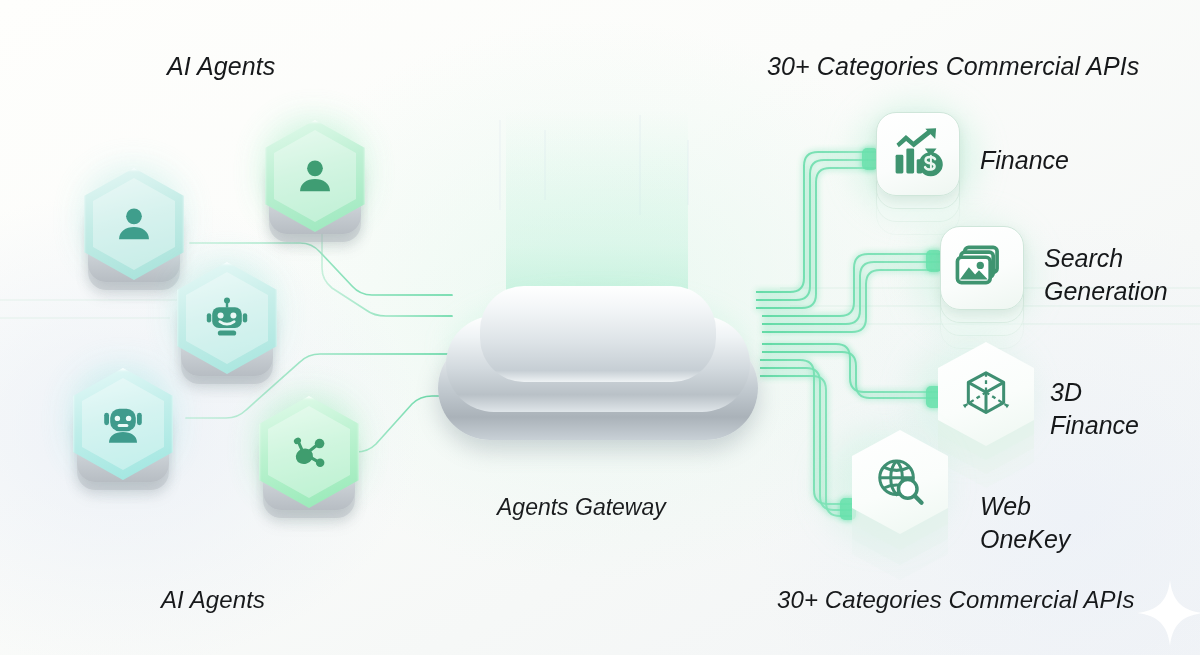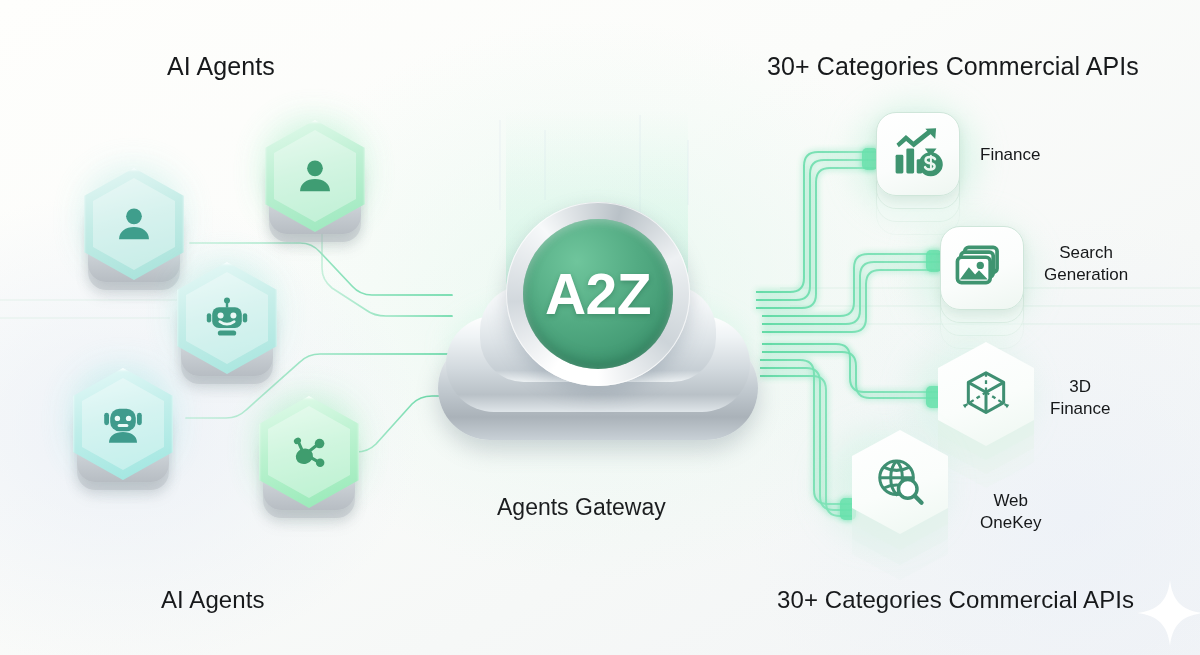--- a/index.html
+++ b/index.html
@@ -12,20 +12,21 @@
   }
   #stage {
     position: relative;
     width: 1200px; height: 655px;
     background:
       radial-gradient(ellipse 420px 330px at 120px 430px, rgba(225,232,245,0.55) 0%, rgba(255,255,255,0) 72%),
       radial-gradient(ellipse 520px 400px at 600px 300px, rgba(216,246,232,0.45) 0%, rgba(255,255,255,0) 70%),
       radial-gradient(ellipse 460px 420px at 1080px 520px, rgba(232,238,248,0.5) 0%, rgba(255,255,255,0) 72%),
       linear-gradient(152deg, #fefefc 0%, #fbfcfa 38%, #f6f8f7 68%, #f2f4f6 100%);
     overflow: hidden;
+    font-style: italic;
   }
   
   .bg-svg { position:absolute; inset:0; width:1200px; height:655px; pointer-events:none; }
 
   
   .heading {
     position: absolute;
     color: #17191b;
     font-size: 25px;
     font-weight: 400;
@@ -98,25 +99,24 @@
     clip-path: polygon(50% 0%, 100% 25%, 100% 75%, 50% 100%, 0% 75%, 0% 25%);
     background: linear-gradient(160deg, #ffffff 0%, #fafdfb 55%, #edf7f1 100%);
   }
   .cat-hexshadow {
     position:absolute; width: 96px; height: 104px;
     clip-path: polygon(50% 0%, 100% 25%, 100% 75%, 50% 100%, 0% 75%, 0% 25%);
     background: rgba(226,243,234,0.72);
   }
   .cat-label {
     position: absolute;
-    font-size: 17px;
+    font-size: 25px;
     color: #16181a;
     line-height: 1.32;
     white-space: pre-line;
-    text-align: center;
   }
   .glow-soft {
     position:absolute; border-radius: 50%;
     filter: blur(16px); pointer-events:none;
   }
 
   
   #hub { position:absolute; left: 428px; top: 110px; width: 340px; height: 310px; }
   .hub-beam {
     position:absolute; left: 78px; top: 0; width: 182px; height: 232px;
@@ -343,25 +343,20 @@
       </svg>
     </div>
   </div>
 
   <div id="hub">
     <div class="hub-beam"></div>
     <div class="hub-under-glow"></div>
     <div class="plat plat-bottom"></div>
     <div class="plat plat-mid"></div>
     <div class="plat plat-top"></div>
-    <div class="hub-ring">
-      <div class="hub-disc">
-        <span class="hub-text">A2Z</span>
-      </div>
-    </div>
   </div>
   <div class="hub-label">Agents Gateway</div>
 
   <div class="cat" style="left:876px; top:112px;">
     <div class="glow-soft" style="left:-20px; top:-8px; width:120px; height:110px; background:rgba(150,235,195,0.30);"></div>
     <div class="cat-shadow3"></div>
     <div class="cat-shadow2"></div>
     <div class="cat-shadow1"></div>
     <div class="cat-card">
       <svg width="56" height="56" viewBox="0 0 26 26">

